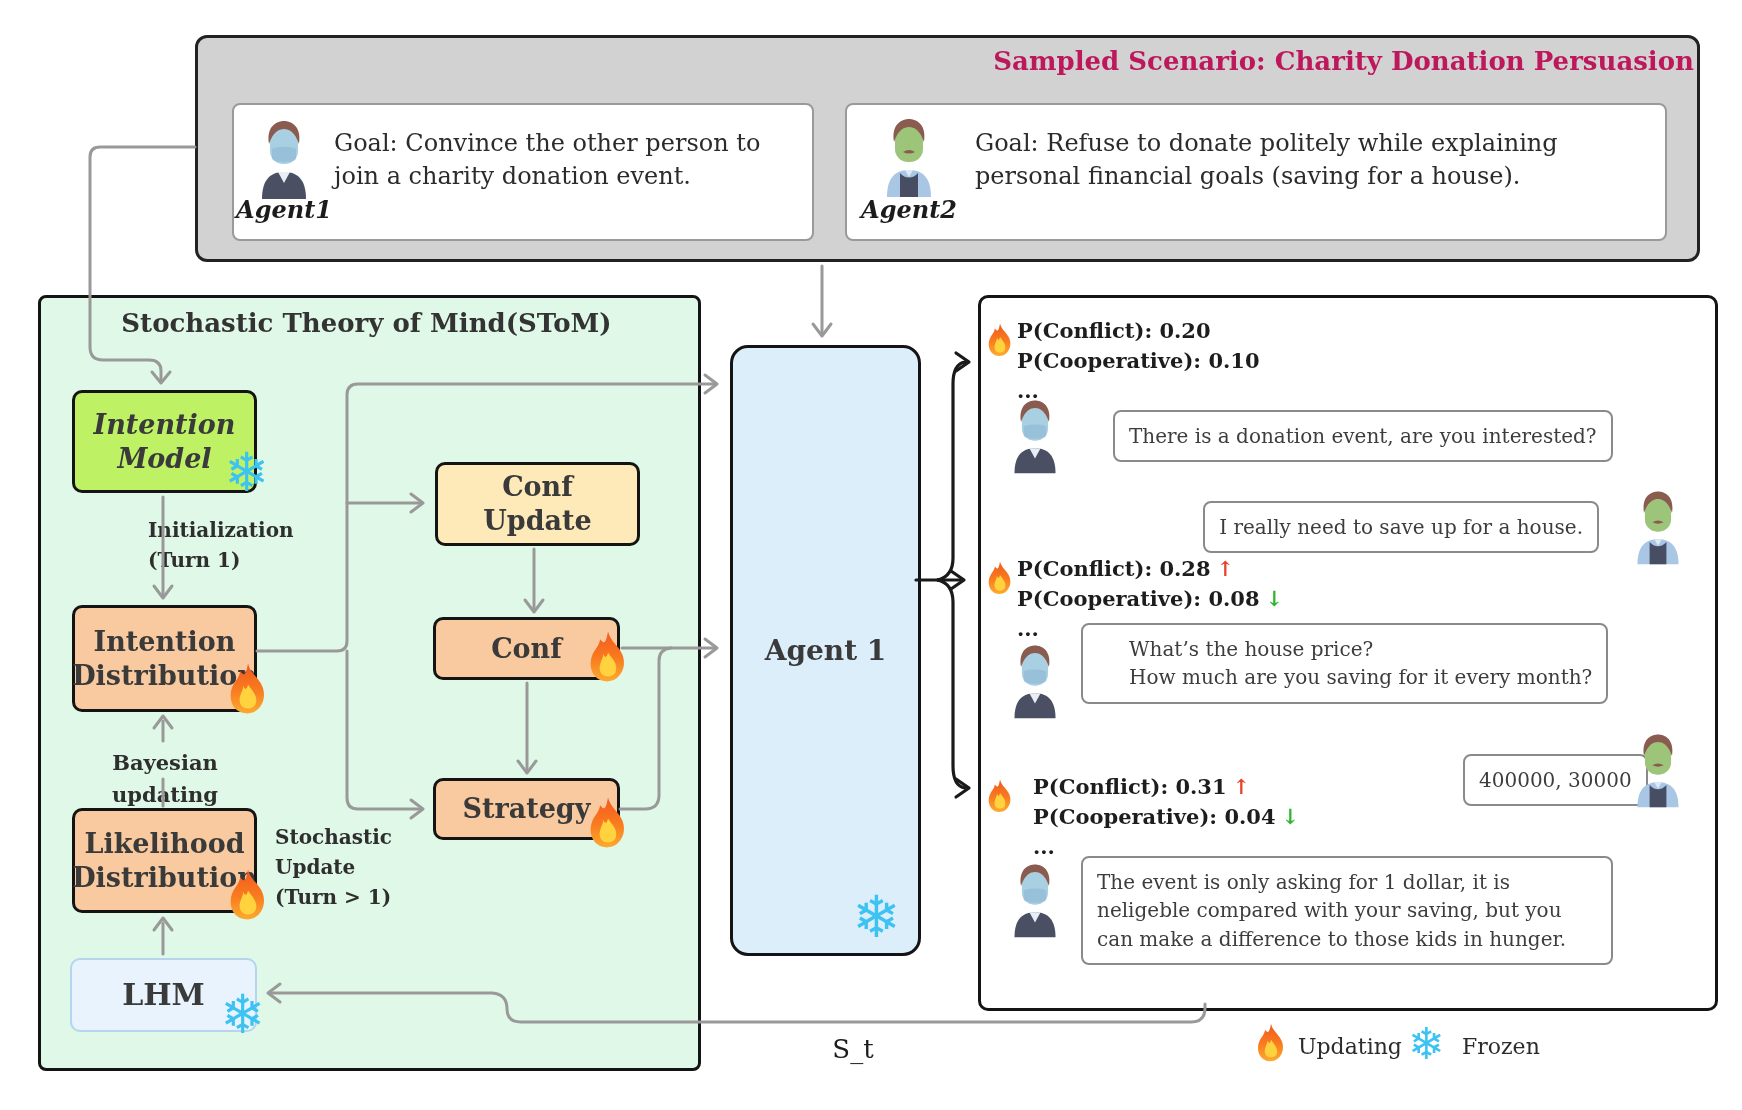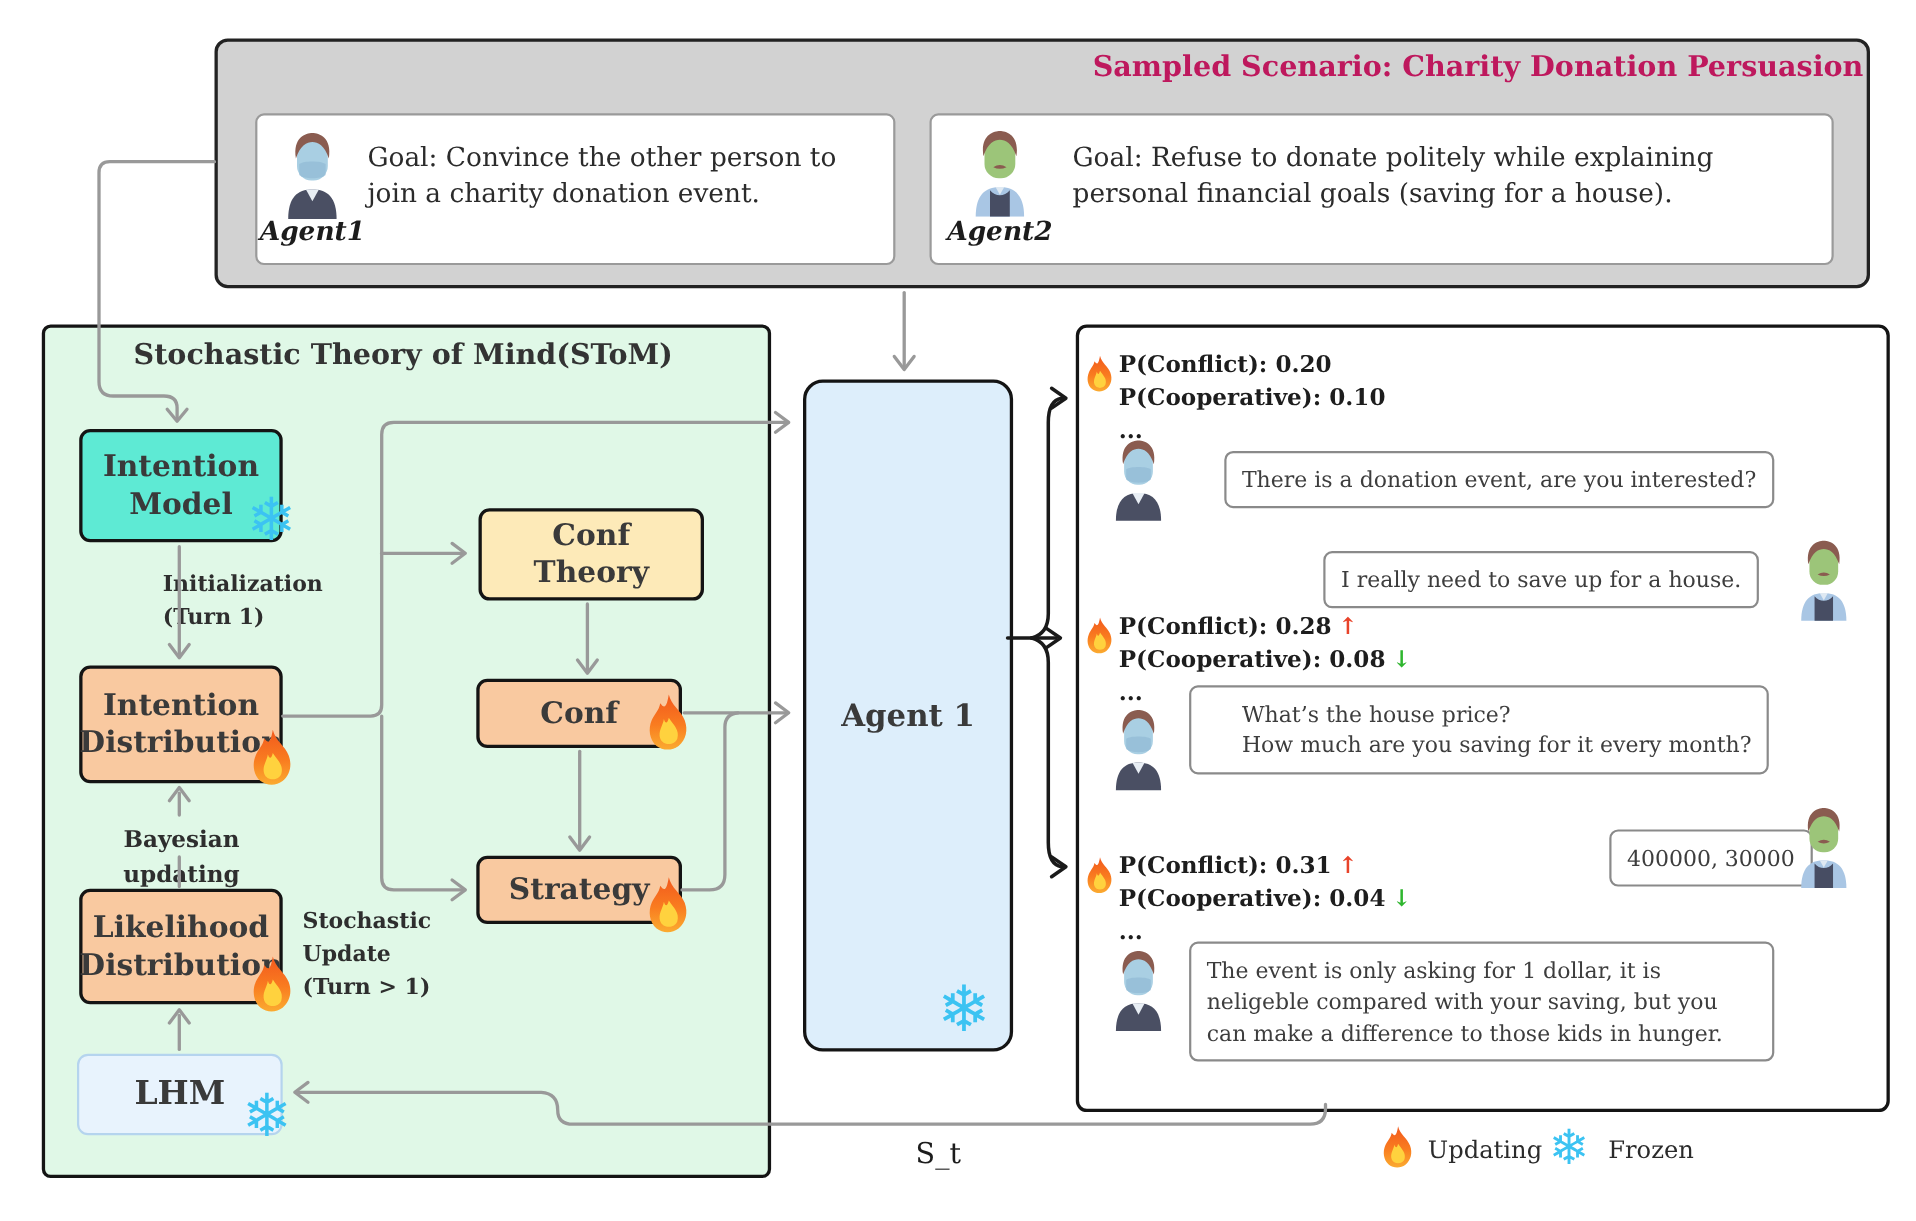--- a/index.html
+++ b/index.html
@@ -19,21 +19,21 @@
   .agent-name{font-size:24px;font-weight:bold;color:#1c1c1c;text-align:center;font-style:italic;}
   .goal{font-size:24px;color:#2b2b2b;line-height:1.38;}
   
   .stom{left:38px;top:295px;width:657px;height:770px;background:#e0f8e7;
     border:3px solid #141414;border-radius:8px;}
   .stom-title{left:38px;top:308px;width:657px;text-align:center;
     font-size:26px;font-weight:bold;color:#333;}
   .node{border:3px solid #141414;border-radius:10px;display:flex;align-items:center;
     justify-content:center;text-align:center;font-size:27px;font-weight:bold;
     color:#3a3a3a;line-height:1.25;padding:0 8px;box-sizing:border-box;}
-  .blue{background:#5eead4;}
+  .blue{background:#bef264;font-style:italic;}
   .orange{background:#f9c9a0;}
   .yellow{background:#fdeab8;}
   .lhm{background:#e8f3fd;border:2px solid #b5d4ee;font-size:30px;}
   .edge-label{font-size:20px;font-weight:bold;color:#2e2e2e;line-height:1.5;}
   
   .agent1box{left:730px;top:345px;width:185px;height:605px;background:#ddeefb;
     border:3px solid #141414;border-radius:18px;display:flex;align-items:center;
     justify-content:center;font-size:28px;font-weight:bold;color:#3a3a3a;}
   
   .panel{left:978px;top:295px;width:734px;height:710px;background:#fff;
@@ -103,21 +103,21 @@
   <div class="abs goal" style="left:128px;top:22px;width:662px">Goal: Refuse to donate politely while explaining personal financial goals (saving for a house).</div>
 </div>
 
 <div class="abs stom"></div>
 <div class="abs stom-title">Stochastic Theory of Mind(SToM)</div>
 
 <div class="abs node blue" style="left:72px;top:390px;width:185px;height:103px">Intention Model</div>
 <div class="abs node orange" style="left:72px;top:605px;width:185px;height:107px">Intention Distribution</div>
 <div class="abs node orange" style="left:72px;top:808px;width:185px;height:105px">Likelihood Distribution</div>
 <div class="abs node lhm" style="left:70px;top:958px;width:187px;height:74px">LHM</div>
-<div class="abs node yellow" style="left:435px;top:462px;width:205px;height:84px">Conf Theory</div>
+<div class="abs node yellow" style="left:435px;top:462px;width:205px;height:84px">Conf Update</div>
 <div class="abs node orange" style="left:433px;top:617px;width:187px;height:63px">Conf</div>
 <div class="abs node orange" style="left:433px;top:778px;width:187px;height:62px">Strategy</div>
 
 <div class="abs edge-label" style="left:148px;top:515px">
   <div>Initialization</div>
   <div>(Turn 1)</div>
 </div>
 <div class="abs edge-label" style="left:60px;top:747px;width:210px;text-align:center;font-size:21px">Bayesian updating</div>
 <div class="abs edge-label" style="left:275px;top:822px">
   <div>Stochastic</div>
@@ -160,21 +160,21 @@
       <use href="#av1"></use>
     </svg>
   <div class="abs bubble" style="left:100px;top:325px">
     <div class="nowrap">What’s the house price?</div>
     <div class="nowrap">How much are you saving for it every month?</div>
   </div>
 
   <svg class="abs fire" style="left:6px;top:480px" width="26" height="36">
       <use href="#flame"></use>
     </svg>
-  <div class="abs pheader" style="left:36px;top:474px">
+  <div class="abs pheader" style="left:52px;top:474px">
     <div><span>P(Conflict): 0.31</span><span class="arrow-up">↑</span></div>
     <div><span>P(Cooperative): 0.04</span><span class="arrow-down">↓</span></div>
     <div>...</div>
   </div>
   <div class="abs bubble nowrap" style="left:450px;top:456px">400000, 30000</div>
   <svg class="abs" style="left:649px;top:433px" width="56" height="78">
       <use href="#av2"></use>
     </svg>
   <svg class="abs" style="left:26px;top:564px" width="56" height="76">
       <use href="#av1"></use>

